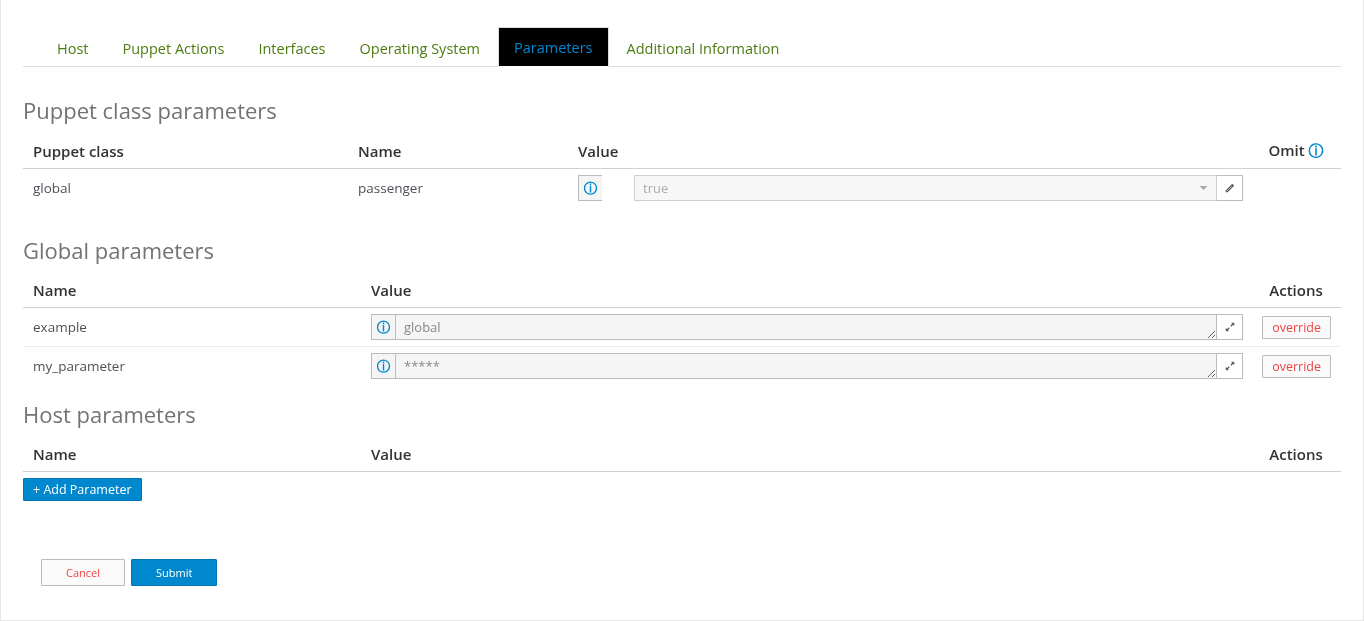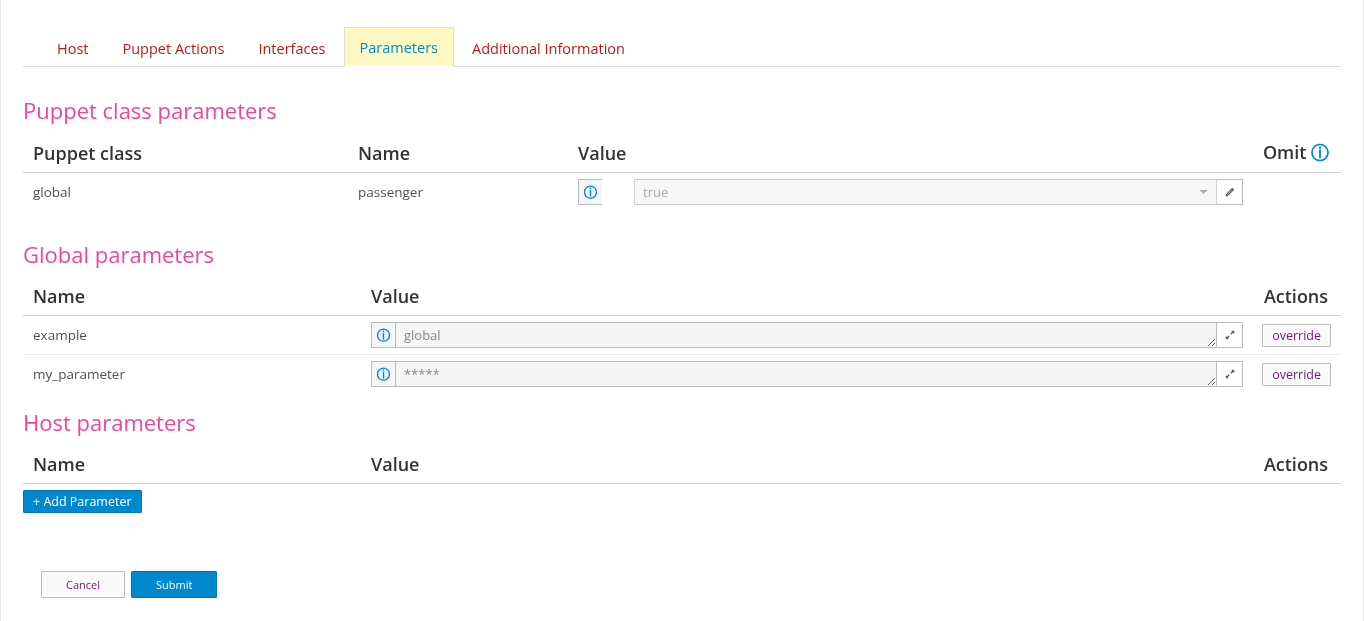--- a/index.html
+++ b/index.html
@@ -28,49 +28,49 @@
     display: flex;
     align-items: flex-end;
   }
   .nav-tabs li {
     margin-right: 2px;
   }
   .nav-tabs a {
     display: block;
     padding: 10px 15px 9px 15px;
     text-decoration: none;
-    color: #b91c1c;
+    color: #4d7c0f;
     font-size: 14.5px;
     border: 1px solid transparent;
     border-bottom: none;
     position: relative;
     top: 1px;
     border-radius: 0;
   }
   .nav-tabs li.active a {
     color: #0088ce;
-    background: #fef9c3;
+    background: #000000;
     border-color: #ddd;
     border-bottom: 1px solid #fff;
   }
   h2 {
     font-weight: 400;
-    color: #ec4899;
+    color: #737373;
     margin: 28px 0 8px 0;
     font-size: 22px;
   }
   h2.tight { margin-top: 14px; }
   table {
     width: 100%;
     border-collapse: collapse;
   }
   th {
     text-align: left;
     font-weight: 600;
-    font-size: 18px;
+    font-size: 15px;
     color: #333;
     padding: 7px 8px 7px 10px;
     border-bottom: 1px solid #d1d1d1;
     margin-top: 28px;
   }
   th.right { text-align: center; padding-right: 10px; }
   td {
     padding: 6px 8px 6px 10px;
     border-bottom: 1px solid #ededed;
     vertical-align: middle;
@@ -146,21 +146,21 @@
     line-height: 18px;
   }
 
   .btn {
     display: inline-block;
     font-size: 13px;
     padding: 3px 10px;
     border: 1px solid #bbb;
     border-radius: 1px;
     background: #fafafa;
-    color: #701a75;
+    color: #ef4444;
     cursor: pointer;
     text-decoration: none;
   }
   .btn-primary {
     background: #0088ce;
     border-color: #0076b7;
     color: #ffffff;
   }
   .btn-sm { padding: 2px 9px; font-size: 12.5px; }
 
@@ -187,20 +187,23 @@
 
   <ul class="nav-tabs">
     <li>
           <a href="#">Host</a>
         </li>
     <li>
           <a href="#">Puppet Actions</a>
         </li>
     <li>
           <a href="#">Interfaces</a>
+        </li>
+    <li>
+          <a href="#">Operating System</a>
         </li>
     <li class="active">
           <a href="#">Parameters</a>
         </li>
     <li>
           <a href="#">Additional Information</a>
         </li>
   </ul>
 
   <h2>Puppet class parameters</h2>

